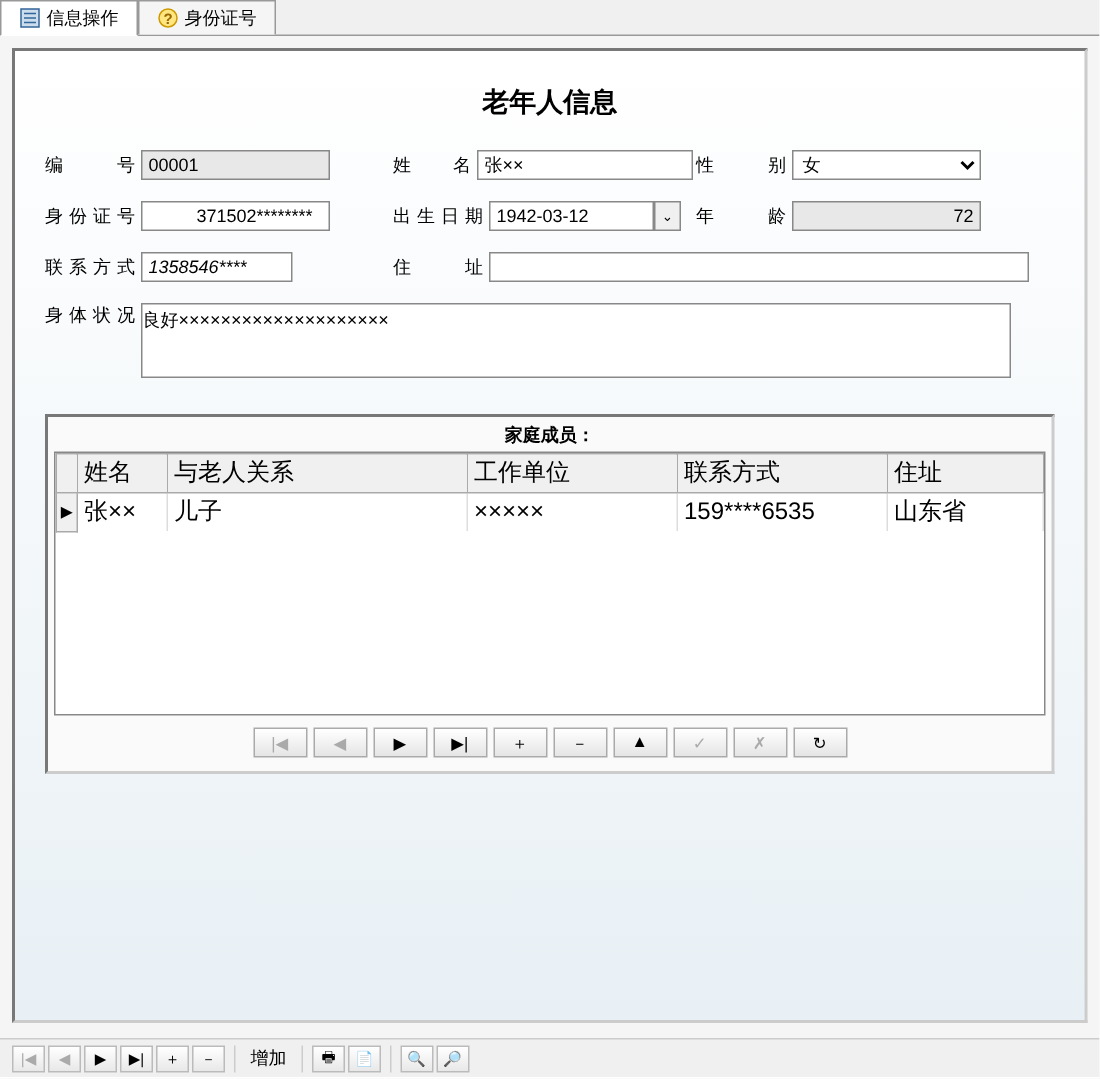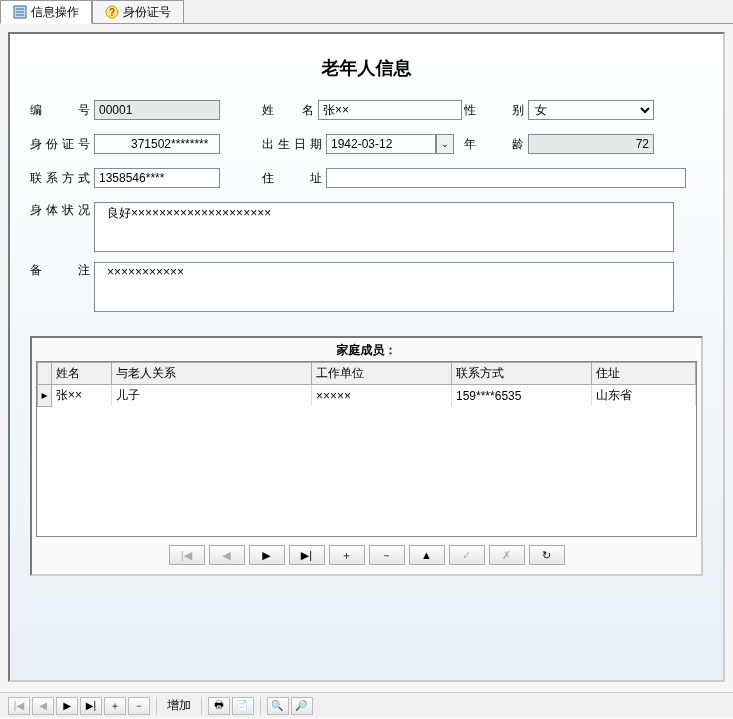--- a/index.html
+++ b/index.html
@@ -12,28 +12,28 @@
 .form-panel { border: 2px inset #ccc; background: linear-gradient(#fff, #e8f0f5); height: 650px; padding: 12px 20px; position: relative; }
 .page-title { text-align: center; font-size: 18px; font-weight: bold; margin: 10px 0 20px; }
 .form-row { display: flex; align-items: flex-start; margin-bottom: 14px; gap: 2px; }
 .form-label { width: 60px; text-align: justify; text-align-last: justify; letter-spacing: 0; white-space: nowrap; }
 .form-input { border: 1px solid #888; background: #fff; padding: 2px 4px; font-family: inherit; font-size: 12px; height: 20px; }
 .readonly { background: #e8e8e8; }
 .col1 { width: 230px; display: flex; align-items: center; gap: 4px; }
 .col2 { width: 200px; display: flex; align-items: center; gap: 4px; }
 .col3 { flex: 1; display: flex; align-items: center; gap: 4px; }
 .textarea-row { display: flex; align-items: flex-start; margin-bottom: 10px; gap: 4px; }
-.textarea-input { border: 1px solid #888; background: #fff; padding: 2px 12px; font-family: inherit; font-size: 12px; width: 580px; height: 50px; resize: none; }
+.textarea-input { border: 1px solid #888; background: #fff; padding: 2px 0; font-family: inherit; font-size: 12px; width: 580px; height: 50px; resize: none; }
 .select { border: 1px solid #888; background: #fff; padding: 1px 2px; font-family: inherit; font-size: 12px; height: 20px; }
 .date-wrap { display: flex; }
 .date-btn { width: 18px; height: 20px; border: 1px solid #888; background: #f0f0f0; font-size: 9px; cursor: pointer; padding: 0; display:flex; align-items:center; justify-content:center; }
 .family-section { border: 2px inset #ccc; background: #fafafa; padding: 4px; margin-top: 24px; height: 240px; position: relative; }
 .family-title { text-align: center; font-weight: bold; margin-bottom: 2px; }
 .grid-wrap { border: 1px solid #888; background: #fff; height: 176px; overflow: auto; position: relative; }
-table { border-collapse: collapse; width: 100%; font-size: 12px; }
+table { border-collapse: collapse; width: 100%; font-size: 16px; }
 th { background: #f0f0f0; border: 1px solid #aaa; padding: 2px 4px; text-align: left; font-weight: normal; position: sticky; top: 0; }
 td { border-right: 1px solid #ddd; padding: 2px 4px; white-space: nowrap; }
 th.row-mark, td.row-mark { width: 14px; background: #f0f0f0; border: 1px solid #aaa; text-align: center; padding: 0; }
 .nav-toolbar { display: flex; justify-content: center; gap: 4px; padding: 8px 0 2px; }
 .nav-btn { width: 36px; height: 20px; border: 1px solid #aaa; background: linear-gradient(#fff,#e5e5e5); cursor: pointer; font-size: 11px; display: flex; align-items: center; justify-content: center; }
 .nav-btn.disabled { color: #aaa; cursor: default; }
 .bottom-bar { display: flex; align-items: center; height: 26px; background: #f0f0f0; border-top: 1px solid #ccc; padding: 0 8px; gap: 2px; }
 .bb-btn { width: 22px; height: 18px; border: 1px solid #bbb; background: linear-gradient(#fff,#e8e8e8); cursor: pointer; font-size: 10px; display: flex; align-items: center; justify-content: center; padding: 0; }
 .bb-btn.disabled { color: #aaa; }
 .bb-text { font-size: 12px; padding: 0 4px; cursor: pointer; }
@@ -104,37 +104,33 @@
       </div>
       <div class="col3">
         <span class="form-label">年　　龄</span>
         <input class="form-input readonly" style="width: 126px; text-align: right;" readonly="" value="72">
       </div>
     </div>
 
     <div class="form-row">
       <div class="col1">
         <span class="form-label">联系方式</span>
-        <input class="form-input" style="width: 126px;" value="1358546****">
+        <input class="form-input" style="width: 101px; font-style: italic;" value="1358546****">
       </div>
       <div style="display:flex;align-items:center;gap:4px;flex:1">
         <span class="form-label">住　　址</span>
         <input class="form-input" style="width: 360px;" value="">
       </div>
     </div>
 
     <div class="textarea-row">
       <span class="form-label">身体状况</span>
       <textarea class="textarea-input" style="">良好××××××××××××××××××××</textarea>
     </div>
 
-    <div class="textarea-row">
-      <span class="form-label">备　　注</span>
-      <textarea class="textarea-input" style="">×××××××××××</textarea>
-    </div>
 
     <div class="watermark">
       <div>🔒 <span>安下载</span></div>
       <div class="sub">anxz.com</div>
     </div>
 
     <div class="family-section">
       <div class="family-title">家庭成员：</div>
       <div class="grid-wrap">
         <table>

